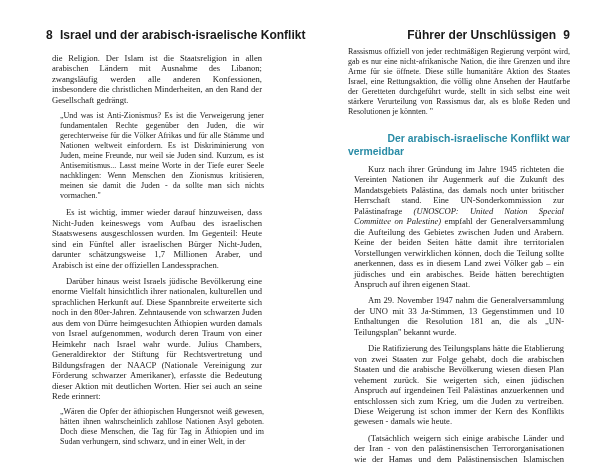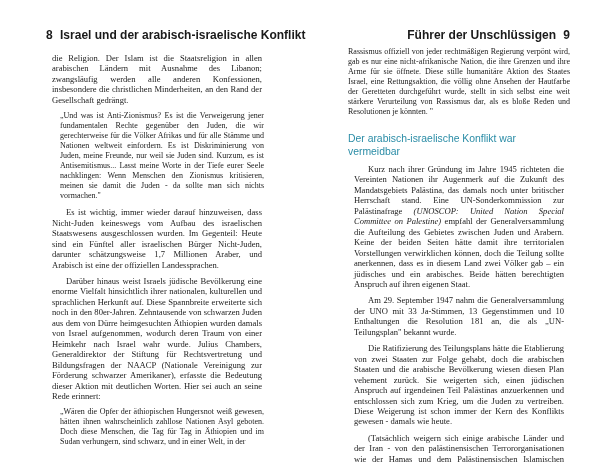--- a/index.html
+++ b/index.html
@@ -63,26 +63,26 @@
   .quote {
     margin: 6px 4px 6px 14px;
     font-size: 8px;
     line-height: 10px;
     text-align: justify;
     text-align-last: left;
   }
 
   .section-heading {
     font-family: "Liberation Sans", "DejaVu Sans", sans-serif;
-    font-weight: normal;
+    font-weight: bold;
     font-size: 10.4px;
     line-height: 13px;
     color: #2a8ca6;
     margin: 15px 0 1px 0;
-    text-align: left;
+    text-align: right;
   }
   em.unoscop { font-style: italic; }
 </style>
 </head>
 <body>
 
 <div class="spread">
 
   <div class="page page-left">
     <div class="running-head">
@@ -107,19 +107,19 @@
       <span>Führer der Unschlüssigen</span>
       <span class="pgnum">9</span>
     </div>
 
     <div class="body-text">
       <div class="quote" style="margin-top:0;margin-left:0;margin-right:0;">Rassismus offiziell von jeder rechtmäßigen Regierung verpönt wird, gab es nur eine nicht-afrikanische Nation, die ihre Grenzen und ihre Arme für sie öffnete. Diese stille humanitäre Aktion des Staates Israel, eine Rettungsaktion, die völlig ohne Ansehen der Hautfarbe der Geretteten durchgeführt wurde, stellt in sich selbst eine weit stärkere Verurteilung von Rassismus dar, als es bloße Reden und Resolutionen je könnten. "</div>
 
       <div class="section-heading">Der arabisch-israelische Konflikt war vermeidbar</div>
 
       <p class="indent"><span>Kurz nach ihrer Gründung im Jahre 1945 richteten die Vereinten Nationen ihr Augenmerk auf die Zukunft des Mandatsgebiets Palästina, das damals noch unter britischer Herrschaft stand. Eine UN-Sonderkommission zur Palästinafrage </span><em class="unoscop">(UNOSCOP: United Nation Special Committee on Palestine)</em><span> empfahl der Generalversammlung die Aufteilung des Gebietes zwischen Juden und Arabern. Keine der beiden Seiten hätte damit ihre territorialen Vorstellungen verwirklichen können, doch die Teilung sollte anerkennen, dass es in diesem Land zwei Völker gab – ein jüdisches und ein arabisches. Beide hätten berechtigten Anspruch auf ihren eigenen Staat.</span></p>
-      <p class="indent">Am 29. September 1947 nahm die Generalversammlung der UNO mit 33 Ja-Stimmen, 13 Gegenstimmen und 10 Enthaltungen die Resolution 181 an, die als „UN-Teilungsplan" bekannt wurde.</p>
+      <p class="indent">Am 29. November 1947 nahm die Generalversammlung der UNO mit 33 Ja-Stimmen, 13 Gegenstimmen und 10 Enthaltungen die Resolution 181 an, die als „UN-Teilungsplan" bekannt wurde.</p>
       <p class="indent">Die Ratifizierung des Teilungsplans hätte die Etablierung von zwei Staaten zur Folge gehabt, doch die arabischen Staaten und die arabische Bevölkerung wiesen diesen Plan vehement zurück. Sie weigerten sich, einen jüdischen Anspruch auf irgendeinen Teil Palästinas anzuerkennen und entschlossen sich zum Krieg, um die Juden zu vertreiben. Diese Weigerung ist schon immer der Kern des Konflikts gewesen - damals wie heute.</p>
       <p class="indent">(Tatsächlich weigern sich einige arabische Länder und der Iran - von den palästinensischen Terrororganisationen wie der Hamas und dem Palästinensischen Islamischen Dschihad ganz zu schweigen - auch 70 Jahre nach der Gründung des Staates Israel</p>
     </div>
   </div>
 
 </div>
 
 </body></html>

